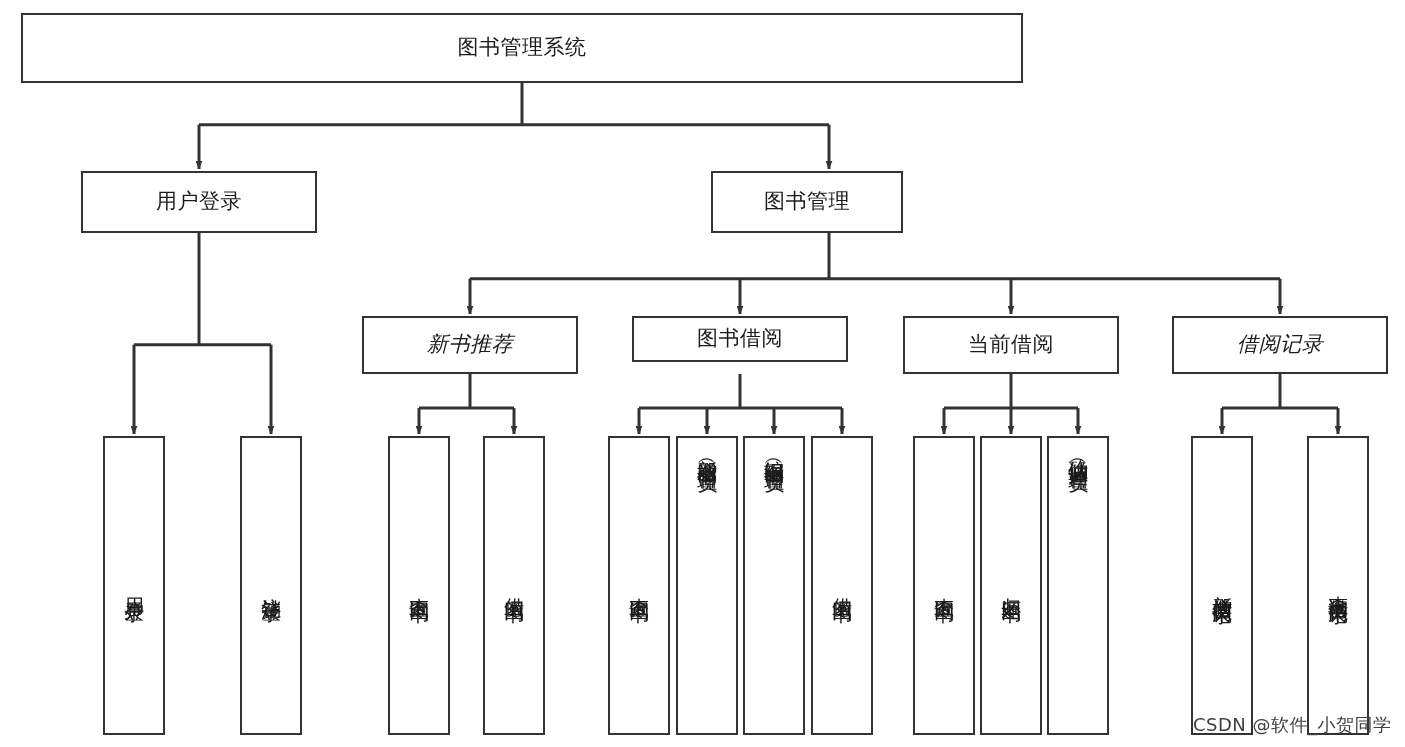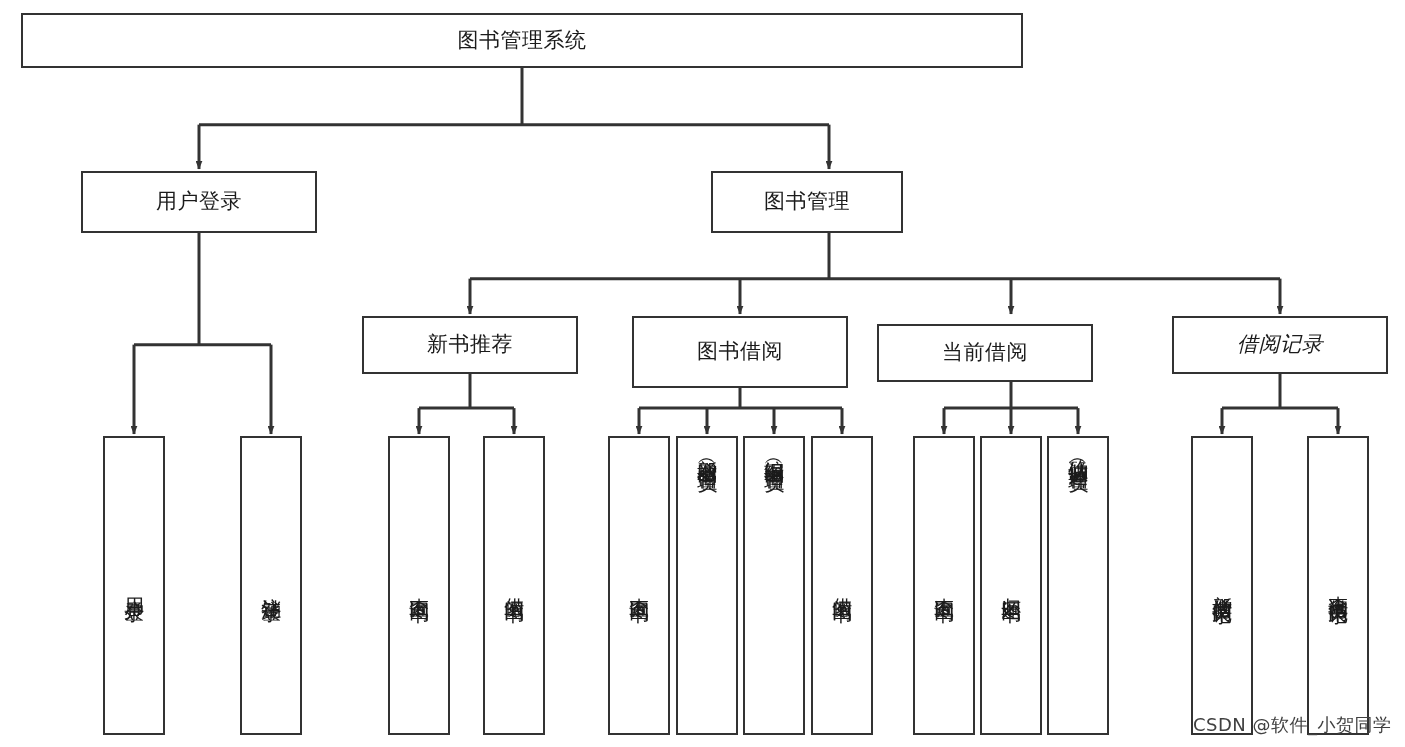--- a/index.html
+++ b/index.html
@@ -114,36 +114,36 @@
         <line x1="1011" y1="408.1" x2="1011" y2="434" marker-end="url(#arrowhead)"></line>
         <line x1="1078" y1="408.1" x2="1078" y2="434" marker-end="url(#arrowhead)"></line>
         <line x1="1280" y1="374" x2="1280" y2="408.1"></line>
         <line x1="1222" y1="408.1" x2="1338" y2="408.1"></line>
         <line x1="1222" y1="408.1" x2="1222" y2="434" marker-end="url(#arrowhead)"></line>
         <line x1="1338" y1="408.1" x2="1338" y2="434" marker-end="url(#arrowhead)"></line>
       </g>
   </svg>
 
   <div id="boxes-layer">
-      <div class="node-box" style="left: 21px; top: 13px; width: 1002px; height: 55px;">
+      <div class="node-box" style="left: 21px; top: 13px; width: 1002px; height: 70px;">
         <span class="node-label-h">图书管理系统</span>
       </div>
       <div class="node-box" style="left: 81px; top: 171px; width: 236px; height: 62px;">
         <span class="node-label-h">用户登录</span>
       </div>
       <div class="node-box" style="left: 711px; top: 171px; width: 192px; height: 62px;">
         <span class="node-label-h">图书管理</span>
       </div>
-      <div class="node-box" style="left: 362px; top: 316px; width: 216px; height: 58px;">
+      <div class="node-box" style="left: 362px; top: 316px; width: 216px; height: 58px; font-style: italic;">
         <span class="node-label-h">新书推荐</span>
       </div>
-      <div class="node-box" style="left: 632px; top: 316px; width: 216px; height: 72px;">
+      <div class="node-box" style="left: 632px; top: 316px; width: 216px; height: 46px;">
         <span class="node-label-h">图书借阅</span>
       </div>
-      <div class="node-box" style="left: 877px; top: 316px; width: 216px; height: 58px; margin-top: 8px;">
+      <div class="node-box" style="left: 903px; top: 316px; width: 216px; height: 58px;">
         <span class="node-label-h">当前借阅</span>
       </div>
       <div class="node-box" style="left: 1172px; top: 316px; width: 216px; height: 58px; font-style: italic;">
         <span class="node-label-h">借阅记录</span>
       </div>
       <div class="node-box leaf-box center-text" style="left: 103px; top: 436px; width: 62px; height: 299px;">
         <span class="node-label-v">用户登录</span>
       </div>
       <div class="node-box leaf-box center-text" style="left: 240px; top: 436px; width: 62px; height: 299px;">
         <span class="node-label-v">注销登录</span>

